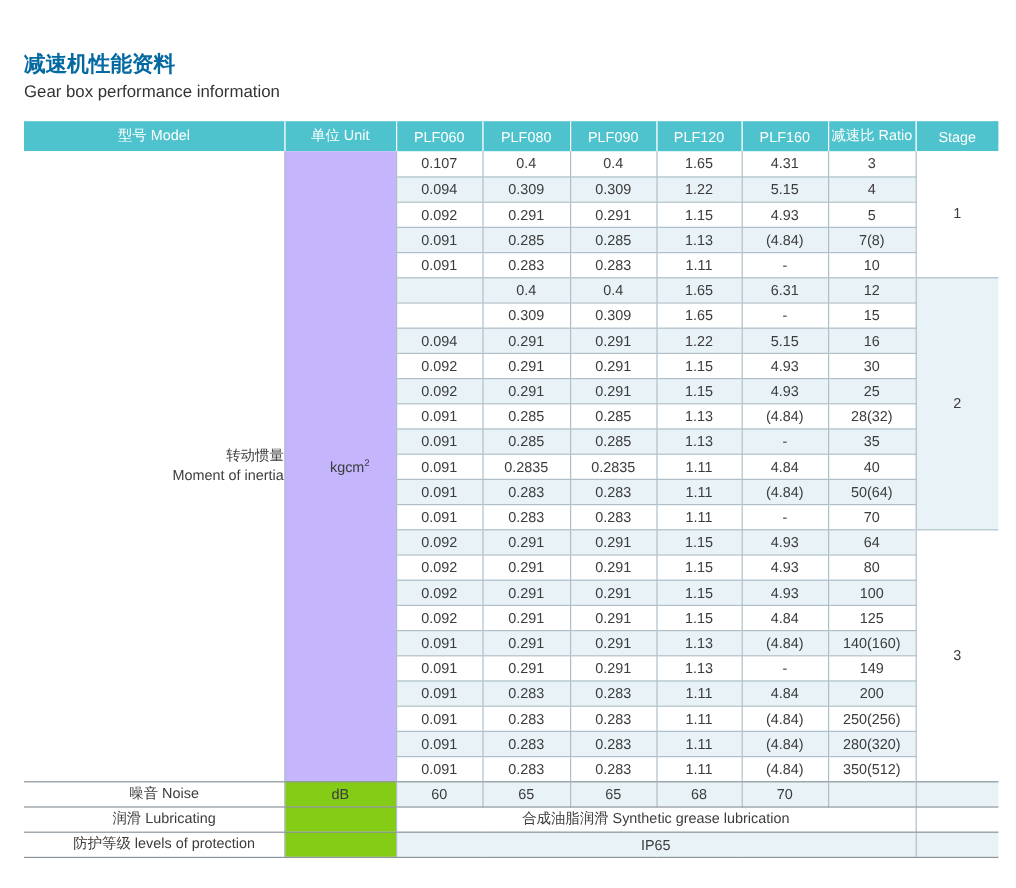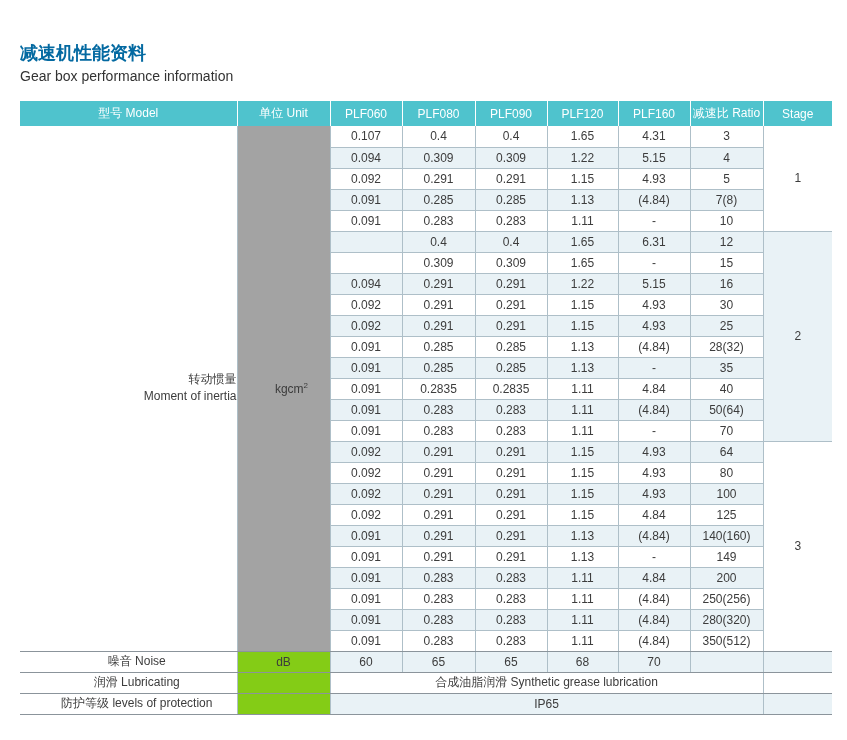--- a/index.html
+++ b/index.html
@@ -46,21 +46,21 @@
   .perf td.sec-bottom { border-bottom: 1px solid var(--section-border, #8b949b); }
 
   
   .perf td.inertia-cell {
     text-align: right; vertical-align: middle; background: #ffffff;
     border-right: 1px solid var(--body-border, #aebfc8);
     border-bottom: 1px solid var(--section-border, #8b949b);
     padding-left: 17px; line-height: 17px;
   }
   .perf td.unit-cell {
-    vertical-align: middle; background: #a3a3a3;
+    vertical-align: middle; background: #c4b5fd;
     border-right: 1px solid var(--body-border, #aebfc8);
     border-bottom: 1px solid var(--section-border, #8b949b);
     padding-left: 16px;
   }
   .perf td.unit-cell sup { font-size: 8px; }
 
   
   .perf tbody.footer tr { height: 21px; }
   .perf tbody.footer td { border-bottom: 1px solid var(--section-border, #8b949b); }
   .perf td.flabel {

